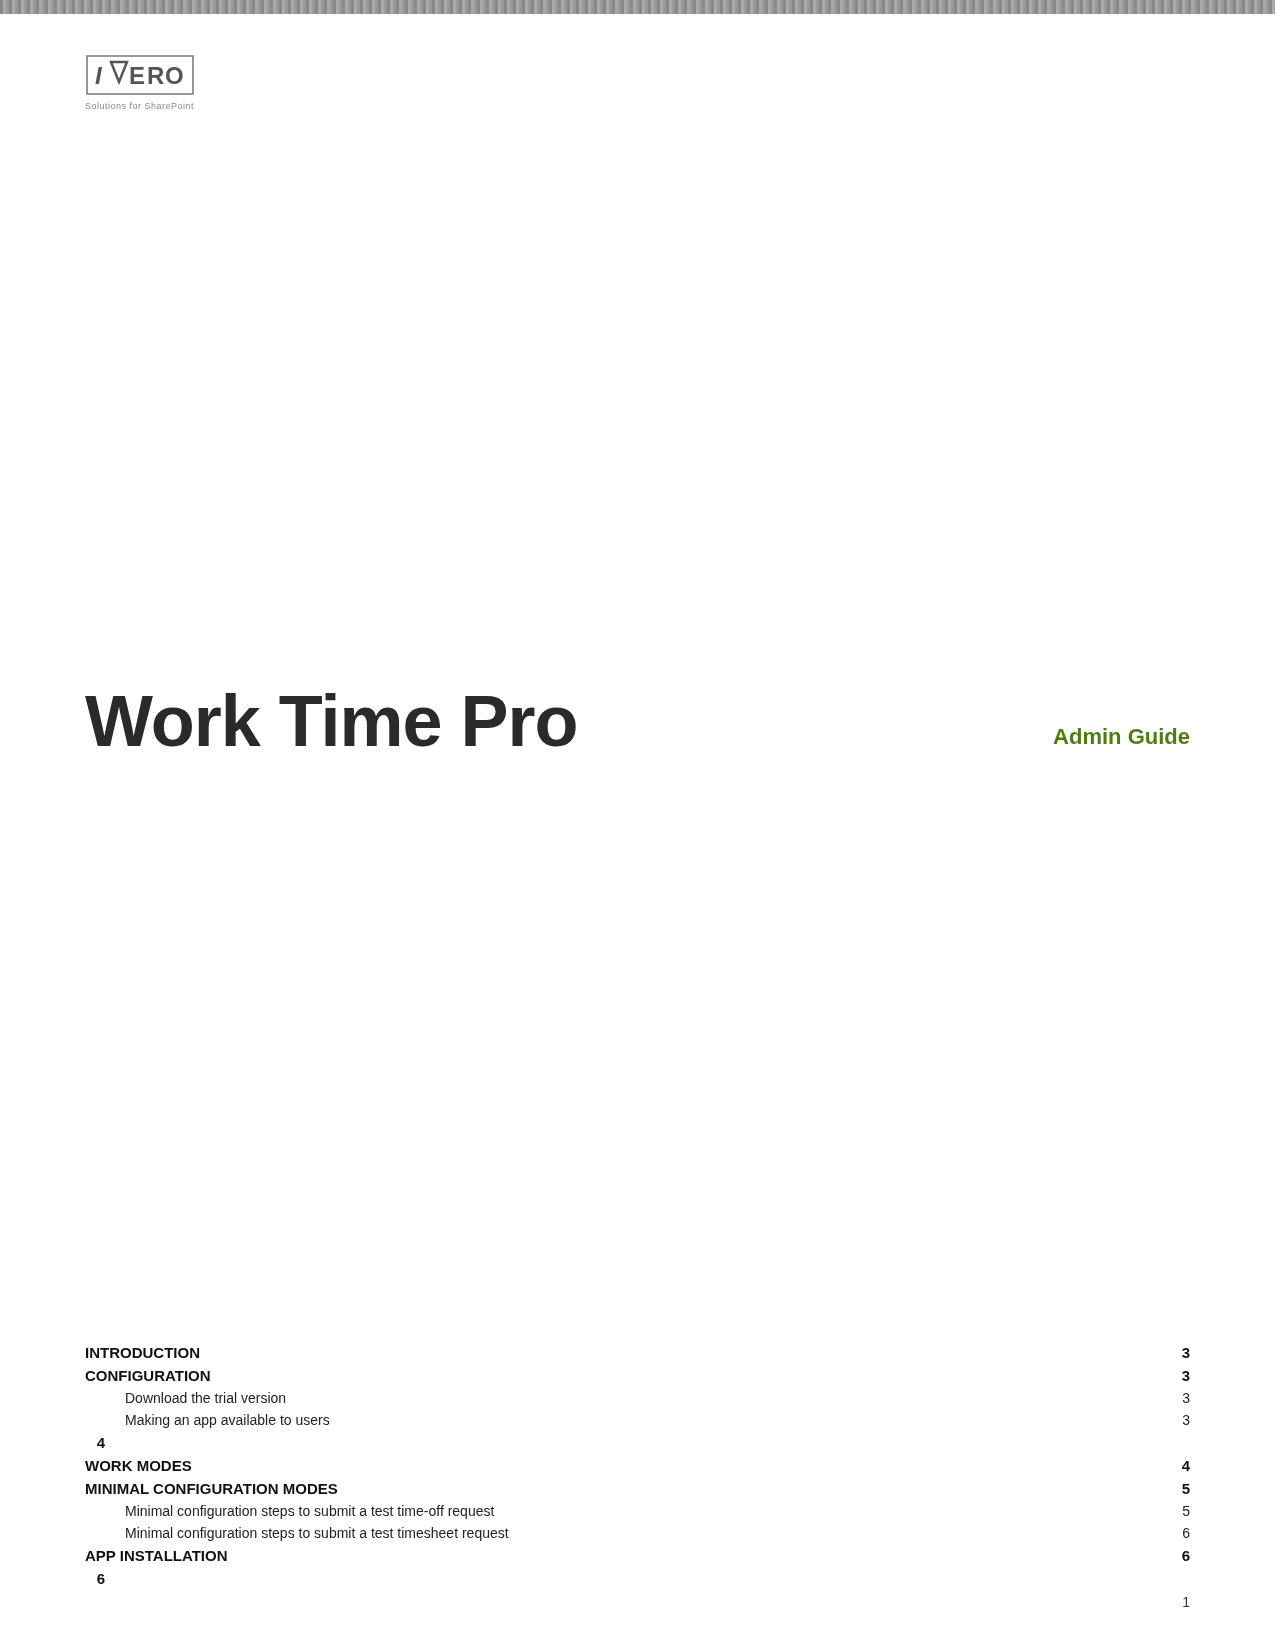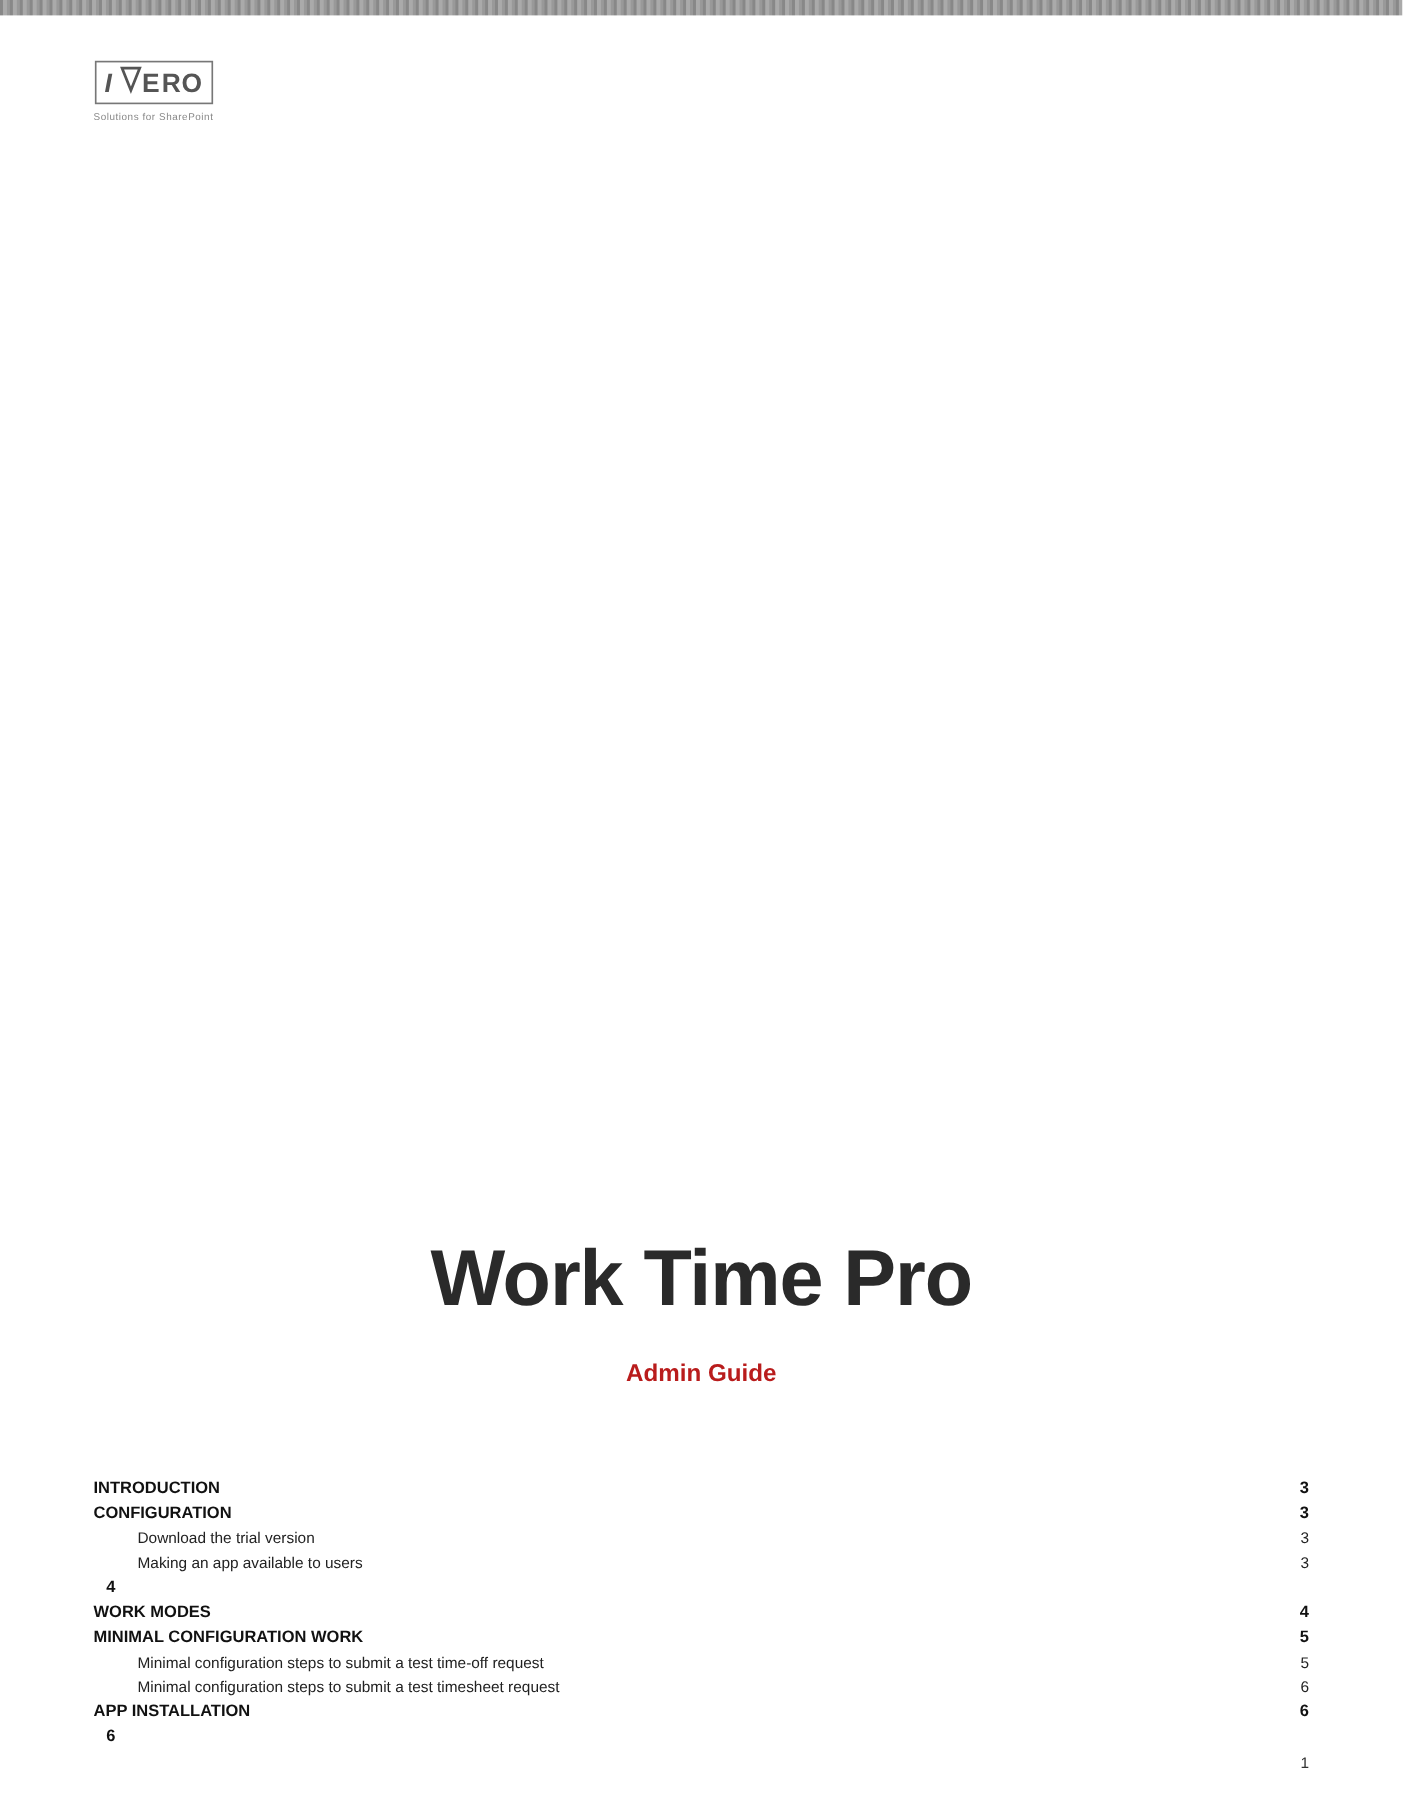--- a/index.html
+++ b/index.html
@@ -56,40 +56,39 @@
 
     .logo-wrapper {
       display: flex;
       flex-direction: column;
       align-items: flex-start;
     }
 
     .title-section {
       flex: 1;
       display: flex;
-      flex-direction: column;
       align-items: center;
-      justify-content: flex-end;
+      justify-content: space-between;
       padding-top: 60px;
       padding-bottom: 60px;
     }
 
     .main-title {
       font-size: 72px;
       font-weight: 900;
       color: #2a2a2a;
       text-align: center;
       letter-spacing: -1px;
       font-family: Arial Black, Arial, sans-serif;
     }
 
     .sub-title {
       font-size: 22px;
       font-weight: bold;
-      color: #b91c1c;
+      color: #4d7c0f;
       text-align: center;
       margin-top: 32px;
     }
 
     .toc-section {
       margin-top: auto;
       padding-top: 20px;
     }
 
     .toc-item-bold {
@@ -209,21 +208,21 @@
     <div class="toc-row">
       <span class="toc-page">4</span>
     </div>
 
     <div class="toc-row">
       <span class="toc-label toc-item-bold">WORK MODES</span>
       <span class="toc-page">4</span>
     </div>
 
     <div class="toc-row">
-      <span class="toc-label toc-item-bold">MINIMAL CONFIGURATION WORK</span>
+      <span class="toc-label toc-item-bold">MINIMAL CONFIGURATION MODES</span>
       <span class="toc-page">5</span>
     </div>
 
     <div class="toc-row">
       <span class="toc-label toc-item-regular">Minimal configuration steps to submit a test time-off request</span>
       <span class="toc-page-regular">5</span>
     </div>
 
     <div class="toc-row">
       <span class="toc-label toc-item-regular">Minimal configuration steps to submit a test timesheet request</span>

